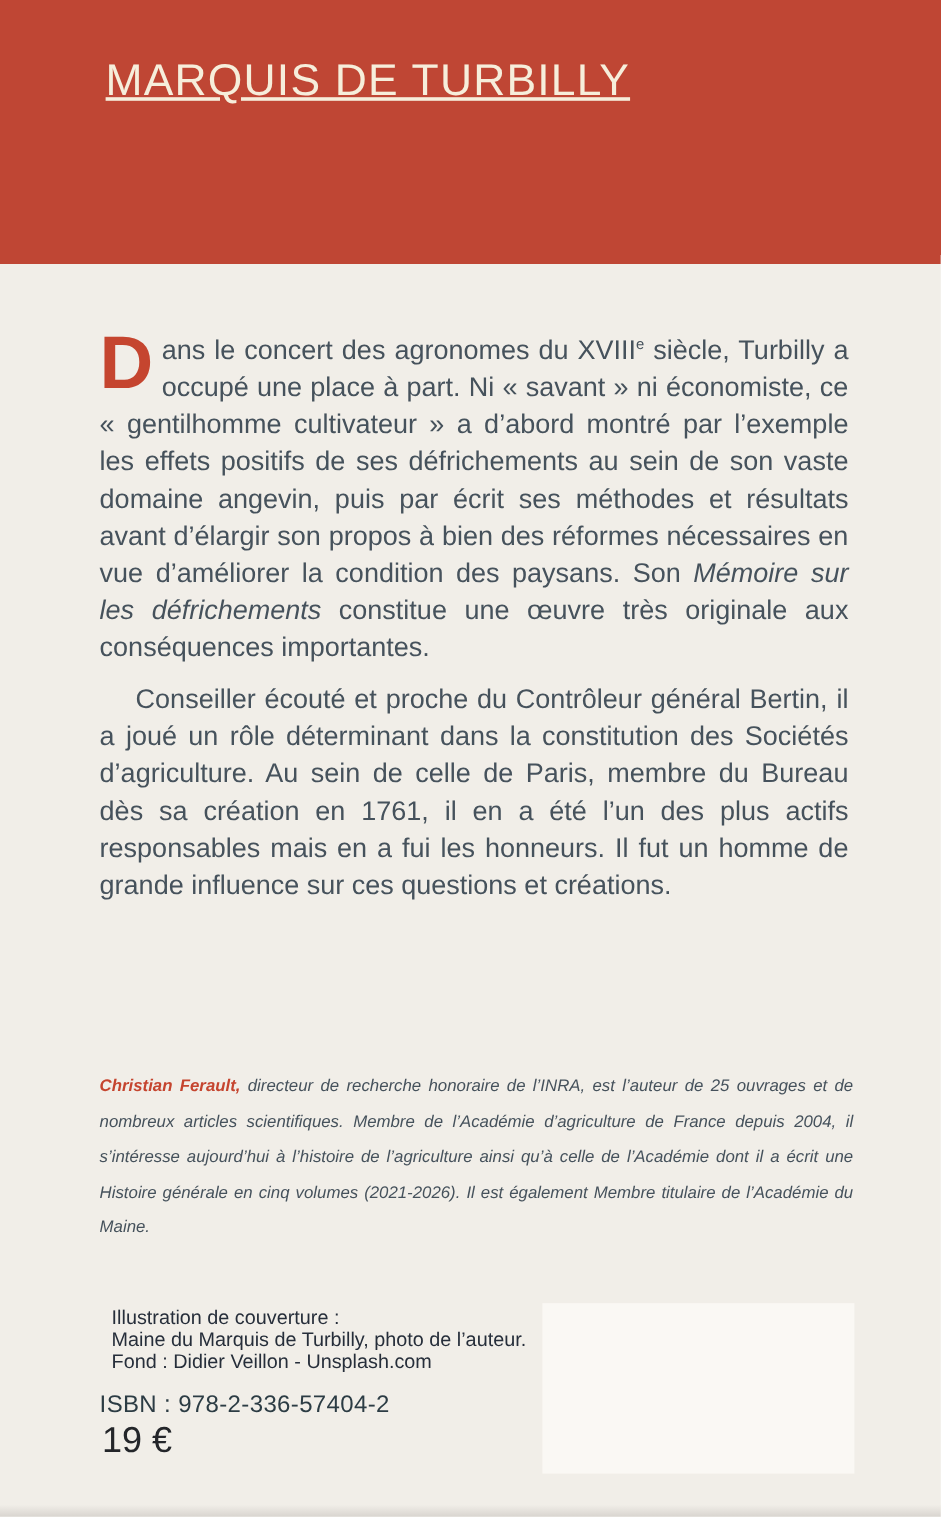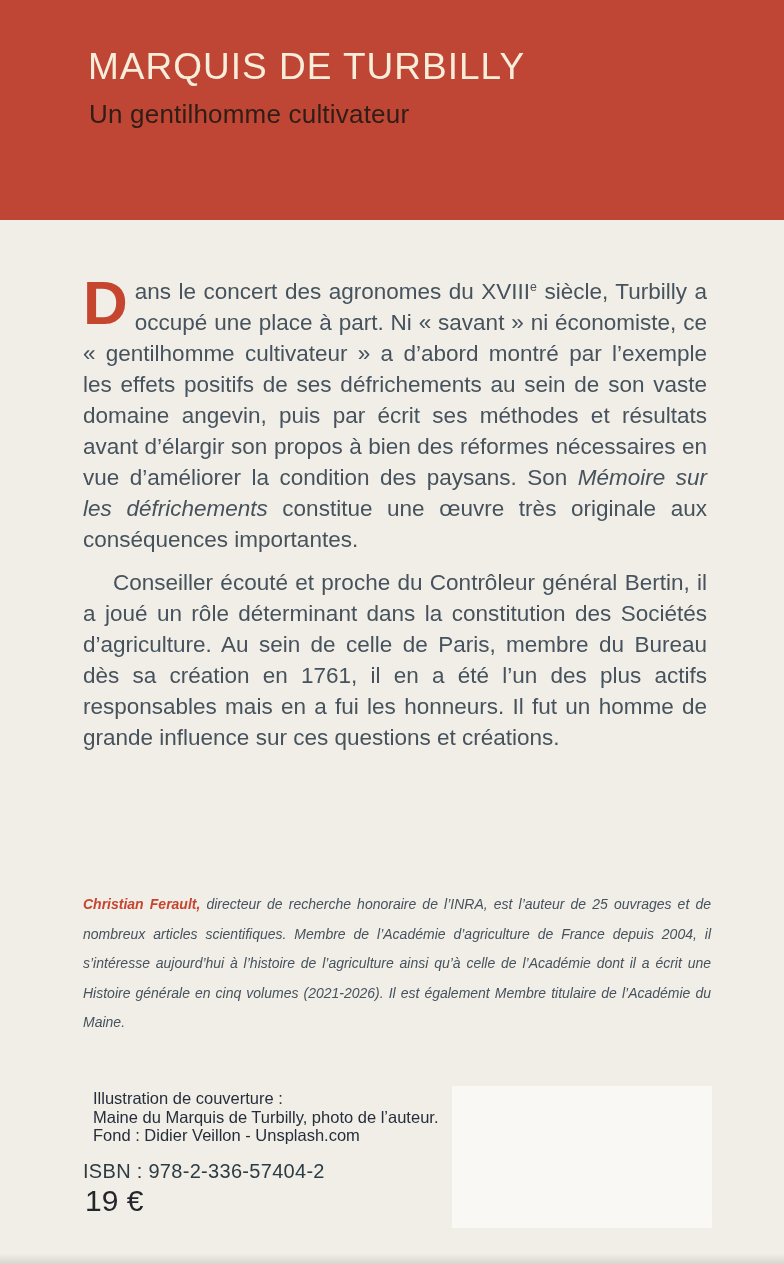--- a/index.html
+++ b/index.html
@@ -11,21 +11,21 @@
     font-family:"Liberation Sans","DejaVu Sans",sans-serif;
   }
   
   .band{
     position:absolute;left:0;top:0;width:784px;height:220px;
     background:#bf4634;
   }
   .band-title{
     position:absolute;left:88px;top:46px;
     font-size:37px;font-weight:300;letter-spacing:1px;
-    color:#f6eedb;white-space:nowrap;
+    color:#f6eedb;white-space:nowrap;text-decoration:underline;
   }
   .band-subtitle{
     position:absolute;left:89px;top:99px;
     font-size:26px;font-weight:400;letter-spacing:0.2px;
     color:#2f1d16;white-space:nowrap;
   }
   
   .body-text{
     position:absolute;left:83px;top:276px;width:624px;
     color:#46525c;
@@ -80,21 +80,20 @@
     background:linear-gradient(#f1eee8,#d8d4cf);
   }
 </style>
 </head>
 <body>
 
 <div class="page">
 
   <div class="band">
     <div class="band-title">MARQUIS DE TURBILLY</div>
-    <div class="band-subtitle">Un gentilhomme cultivateur</div>
   </div>
 
   <div class="body-text">
       <p><span class="dropcap">D</span><span>ans le concert des agronomes du XVIII</span><sup>e</sup><span> siècle, Turbilly a occupé une place à part. Ni « savant » ni économiste, ce « gentilhomme cultivateur » a d’abord montré par l’exemple les effets positifs de ses défrichements au sein de son vaste domaine angevin, puis par écrit ses méthodes et résultats avant d’élargir son propos à bien des réformes nécessaires en vue d’améliorer la condition des paysans. Son </span><span class="it">Mémoire sur les défrichements</span><span> constitue une œuvre très originale aux conséquences importantes.</span></p>
       <p class="indent"><span>Conseiller écouté et proche du Contrôleur général Bertin, il a joué un rôle déterminant dans la constitution des Sociétés d’agriculture. Au sein de celle de Paris, membre du Bureau dès sa création en 1761, il en a été l’un des plus actifs responsables mais en a fui les honneurs. Il fut un homme de grande influence sur ces questions et créations.</span></p>
     </div>
 
   <div class="bio"><span class="b accent">Christian Ferault,</span><span> directeur de recherche honoraire de l’INRA, est l’auteur de 25 ouvrages et de nombreux articles scientifiques. Membre de l’Académie d’agriculture de France depuis 2004, il s’intéresse aujourd’hui à l’histoire de l’agriculture ainsi qu’à celle de l’Académie dont il a écrit une Histoire générale en cinq volumes (2021-2026). Il est également Membre titulaire de l’Académie du Maine.</span></div>
 
   <div class="credits">

